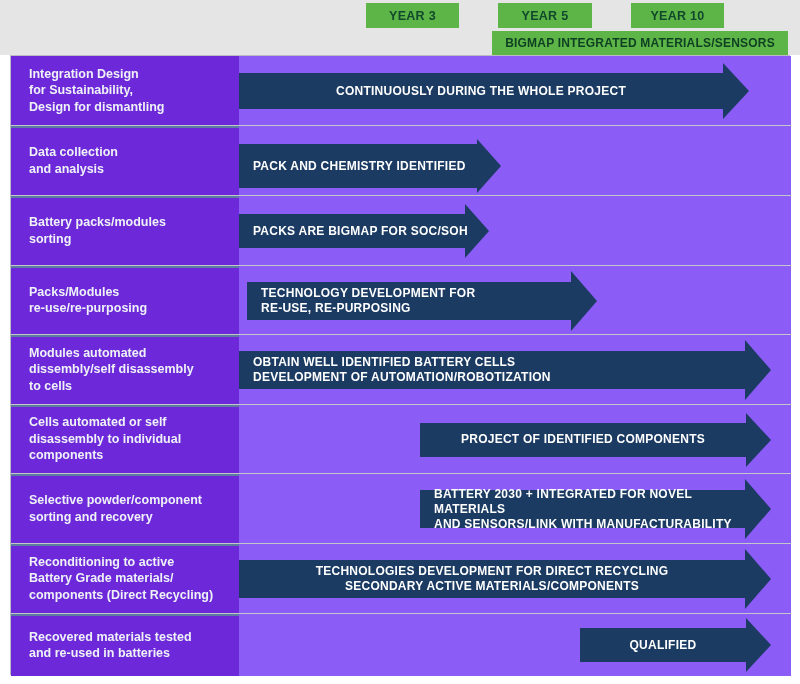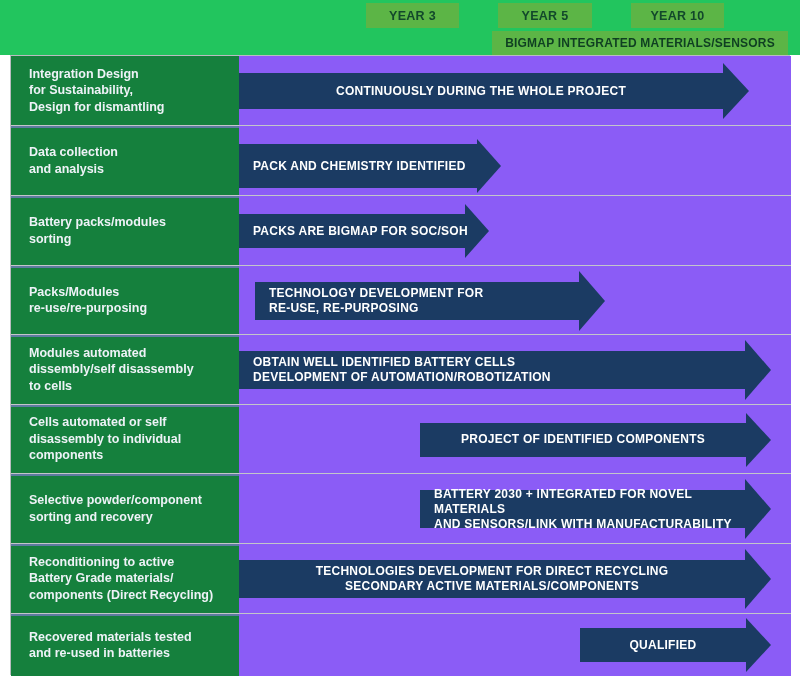--- a/index.html
+++ b/index.html
@@ -13,21 +13,21 @@
     height:684px;
     background:#ffffff;
     overflow:hidden;
   }
 
   
   .header-band{
     position:absolute;
     left:0; top:0;
     width:800px; height:55px;
-    background:#22c55e;
+    background:#e5e5e5;
   }
   .year-box{
     position:absolute;
     background:#5cb546;
     color:#12482b;
     font-weight:bold;
     font-size:12.5px;
     letter-spacing:0.3px;
     display:flex;
     align-items:center;
@@ -68,21 +68,21 @@
     box-sizing:border-box;
     border-bottom:1px solid #c3c6ca;
   }
   .row:last-child{border-bottom:none;}
 
   .row-label{
     position:absolute;
     left:0; top:0;
     width:228px;
     height:100%;
-    background:#15803d;
+    background:#6d28d9;
     box-sizing:border-box;
     display:flex;
     align-items:center;
     padding-left:18px;
     padding-right:8px;
   }
   .row-label-sep{
     position:absolute;
     left:0; top:0;
     width:228px;
@@ -208,21 +208,21 @@
             </div>
           </div>
         </div>
         <div class="row" style="top: 210px; height: 69px;">
           <div class="row-label">
             <span style="white-space: pre-line;">Packs/Modules
 re-use/re-purposing</span>
             <div class="row-label-sep"></div>
           </div>
           <div class="row-track">
-            <div class="arrow" style="left: 16px; width: 350px; height: 38px; top: 15.5px;">
+            <div class="arrow" style="left: 8px; width: 350px; height: 38px; top: 15.5px;">
               <div class="arrow-body" style="width: 324px;"></div>
               <div class="arrow-head" style="left: 324px; border-top: 30.4px solid transparent; border-bottom: 30.4px solid transparent; border-left: 26px solid rgb(27, 59, 99);"></div>
               <div class="arrow-text">TECHNOLOGY DEVELOPMENT FOR
 RE-USE, RE-PURPOSING</div>
             </div>
           </div>
         </div>
         <div class="row" style="top: 279px; height: 70px;">
           <div class="row-label">
             <span style="white-space: pre-line;">Modules automated

